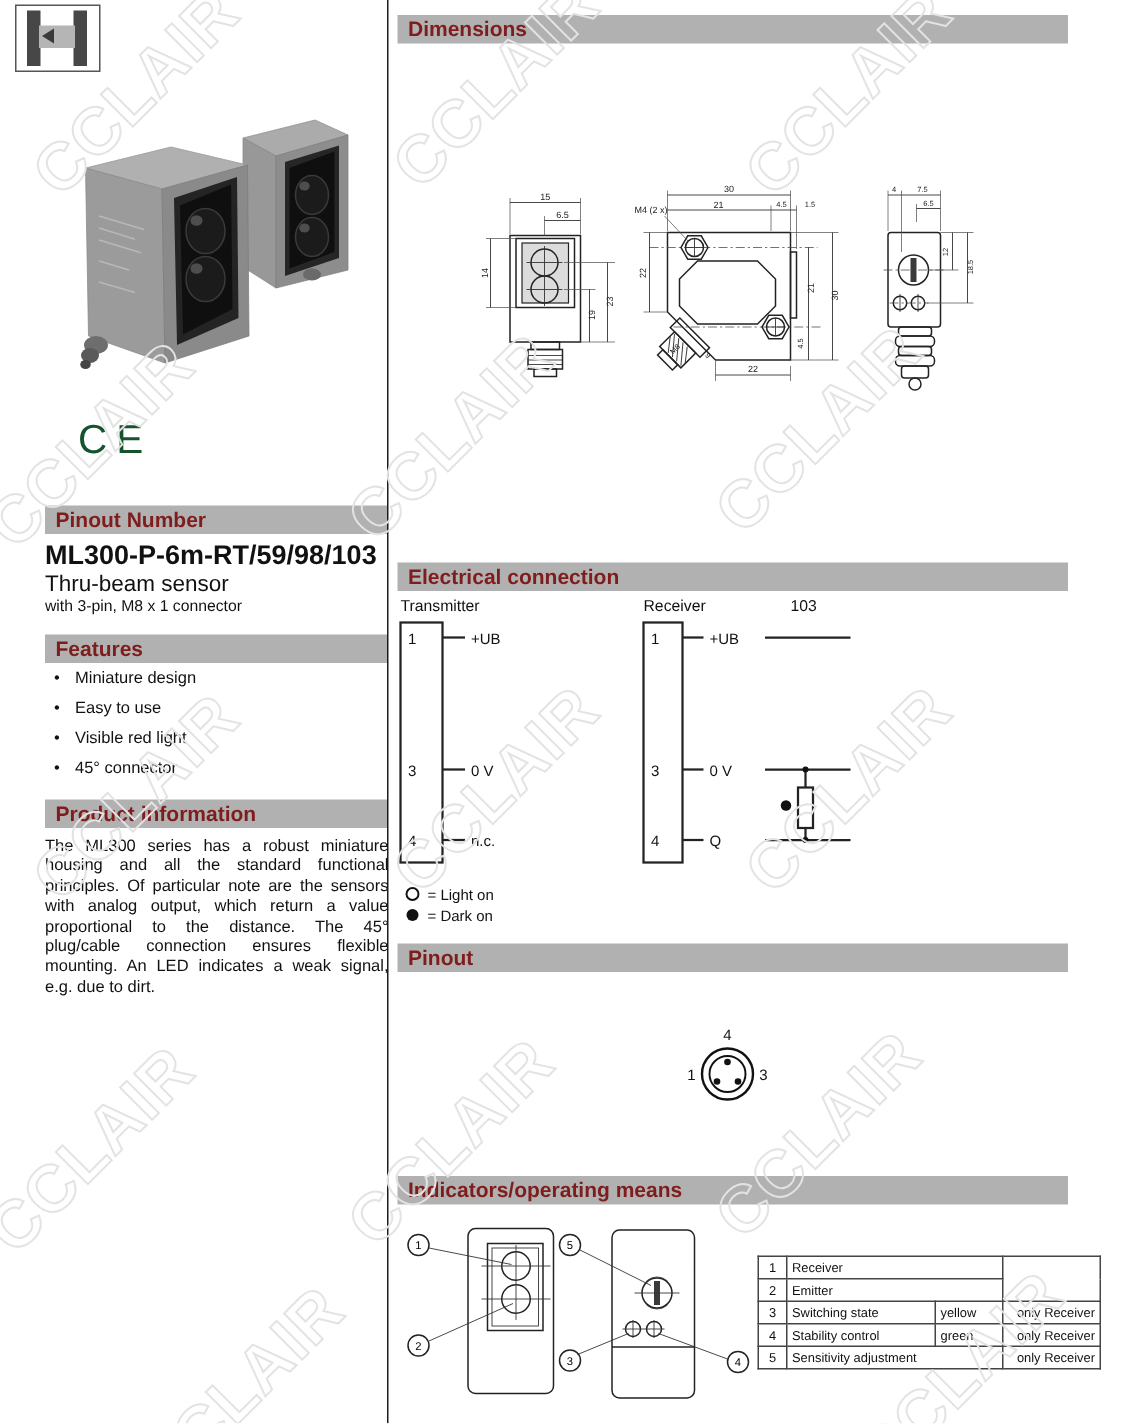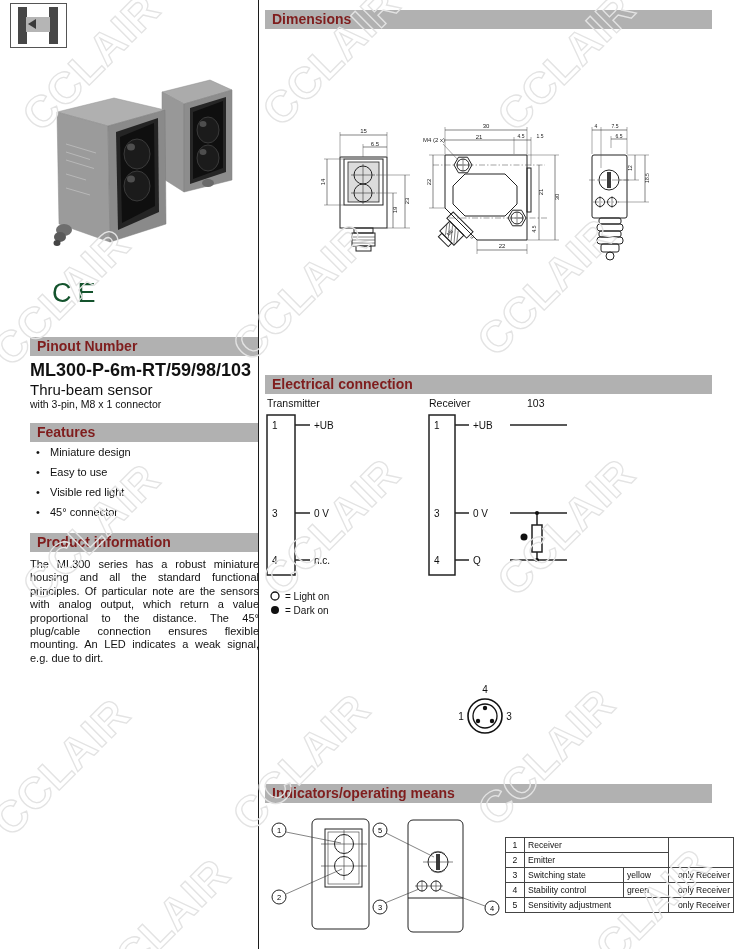--- a/index.html
+++ b/index.html
@@ -321,20 +321,21 @@
     </g>
 
     <g>
       <circle cx="10" cy="201" r="4" fill="#fff" stroke="#111" stroke-width="1.3"></circle>
       <text x="20" y="205" class="pin">= Light on</text>
       <circle cx="10" cy="215" r="4" fill="#111"></circle>
       <text x="20" y="219" class="pin">= Dark on</text>
     </g>
   </svg>
 
+  <div class="secbar" style="left:265px;top:629px;width:447px">Pinout</div>
 
   <svg style="left:440px;top:680px" width="110" height="70" viewBox="0 0 110 70">
     <circle cx="45" cy="36" r="17" fill="#fff" stroke="#111" stroke-width="1.6"></circle>
     <circle cx="45" cy="36" r="12" fill="#fff" stroke="#111" stroke-width="1.3"></circle>
     <circle cx="45" cy="28" r="2.2" fill="#111"></circle>
     <circle cx="38" cy="41" r="2.2" fill="#111"></circle>
     <circle cx="52" cy="41" r="2.2" fill="#111"></circle>
     <text x="45" y="13" text-anchor="middle" class="pin">4</text>
     <text x="21" y="40" text-anchor="middle" class="pin">1</text>
     <text x="69" y="40" text-anchor="middle" class="pin">3</text>

